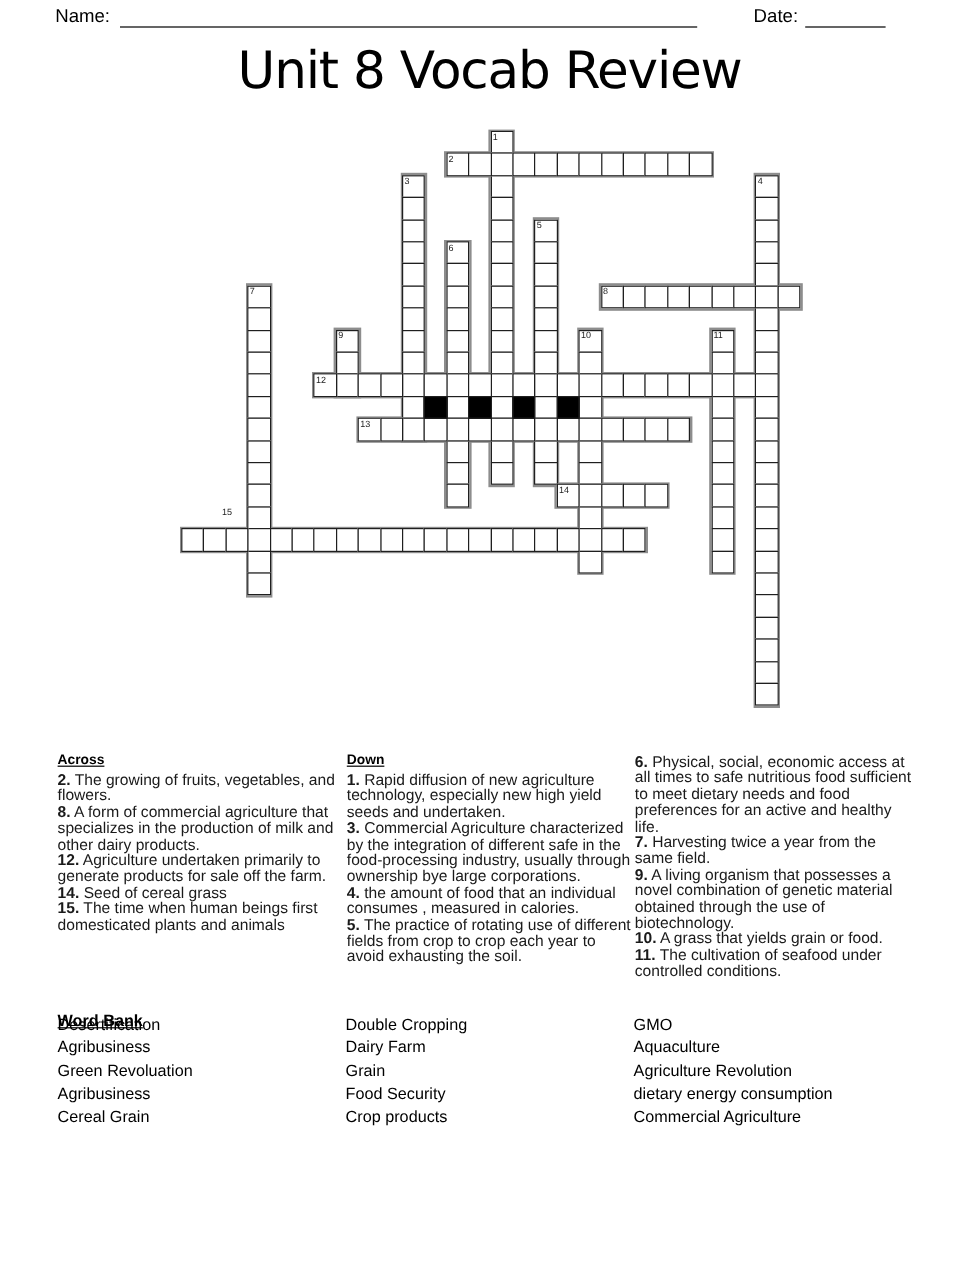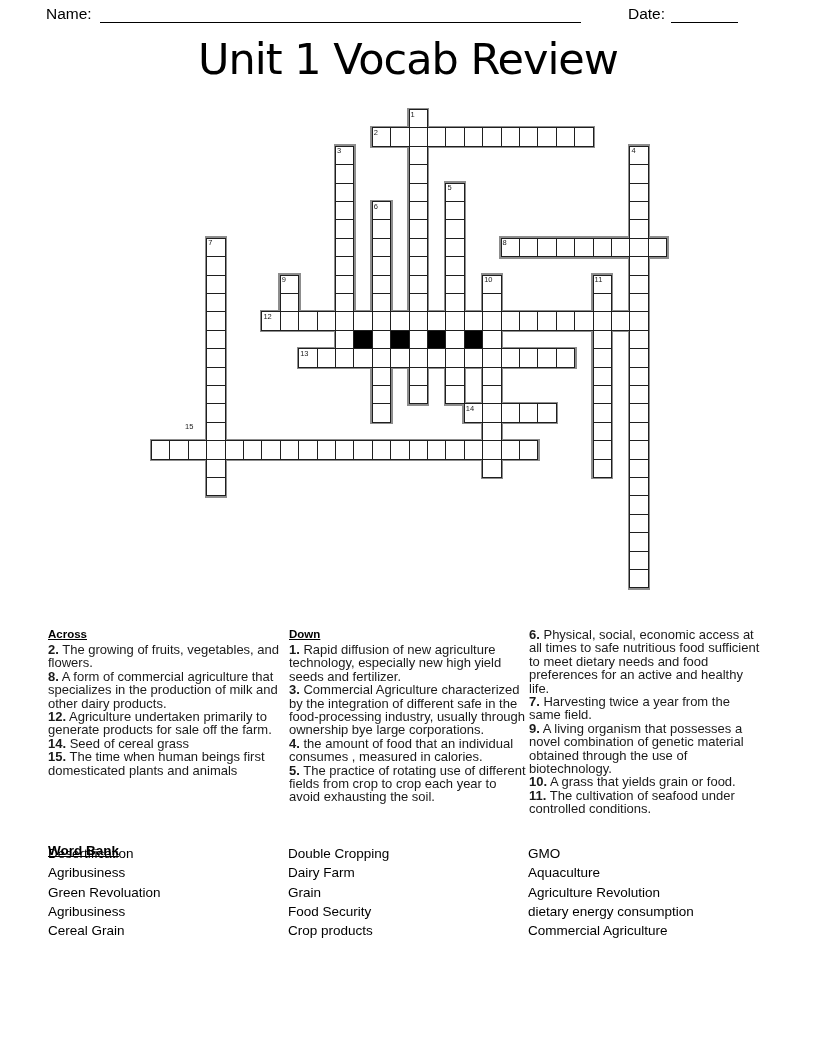--- a/index.html
+++ b/index.html
@@ -57,21 +57,21 @@
   #wb-col-3{left:528px;}
   .wb-item{font-size:13.5px;line-height:19.3px;color:#000;}
 </style>
 </head>
 <body>
 
 <div class="hdr-label" id="name-label">Name:</div>
 <div class="blank-line" id="name-line"></div>
 <div class="hdr-label" id="date-label">Date:</div>
 <div class="blank-line" id="date-line"></div>
-<div id="page-title">Unit 1 Vocab Review</div>
+<div id="page-title">Unit 8 Vocab Review</div>
 
 <div id="grid">
     <div class="word-outline" style="left: 256.1px; top: -1.5px; width: 22.4px; height: 298.4px;"></div>
     <div class="word-outline" style="left: 219.3px; top: 16.9px; width: 224.8px; height: 22.4px;"></div>
     <div class="word-outline" style="left: 182.5px; top: 35.3px; width: 22.4px; height: 224.8px;"></div>
     <div class="word-outline" style="left: 476.9px; top: 35.3px; width: 22.4px; height: 445.6px;"></div>
     <div class="word-outline" style="left: 292.9px; top: 72.1px; width: 22.4px; height: 224.8px;"></div>
     <div class="word-outline" style="left: 219.3px; top: 90.5px; width: 22.4px; height: 224.8px;"></div>
     <div class="word-outline" style="left: 53.7px; top: 127.3px; width: 22.4px; height: 261.6px;"></div>
     <div class="word-outline" style="left: 348.1px; top: 127.3px; width: 169.6px; height: 22.4px;"></div>
@@ -289,21 +289,21 @@
       <p class="clue"><b>2.</b> <span>The growing of fruits, vegetables, and flowers.</span></p>
       <p class="clue"><b>8.</b> <span>A form of commercial agriculture that specializes in the production of milk and other dairy products.</span></p>
       <p class="clue"><b>12.</b> <span>Agriculture undertaken primarily to generate products for sale off the farm.</span></p>
       <p class="clue"><b>14.</b> <span>Seed of cereal grass</span></p>
       <p class="clue"><b>15.</b> <span>The time when human beings first domesticated plants and animals</span></p>
     </div>
 </div>
 <div class="clue-col" id="down-col-1">
   <p class="clue-heading">Down</p>
   <div id="down-clues-1">
-      <p class="clue"><b>1.</b> <span>Rapid diffusion of new agriculture technology, especially new high yield seeds and fertilizer.</span></p>
+      <p class="clue"><b>1.</b> <span>Rapid diffusion of new agriculture technology, especially new high yield seeds and undertaken.</span></p>
       <p class="clue"><b>3.</b> <span>Commercial Agriculture characterized by the integration of different safe in the food-processing industry, usually through ownership bye large corporations.</span></p>
       <p class="clue"><b>4.</b> <span>the amount of food that an individual consumes , measured in calories.</span></p>
       <p class="clue"><b>5.</b> <span>The practice of rotating use of different fields from crop to crop each year to avoid exhausting the soil.</span></p>
     </div>
 </div>
 <div class="clue-col" id="down-col-2">
   <div id="down-clues-2">
       <p class="clue"><b>6.</b> <span>Physical, social, economic access at all times to safe nutritious food sufficient to meet dietary needs and food preferences for an active and healthy life.</span></p>
       <p class="clue"><b>7.</b> <span>Harvesting twice a year from the same field.</span></p>
       <p class="clue"><b>9.</b> <span>A living organism that possesses a novel combination of genetic material obtained through the use of biotechnology.</span></p>

